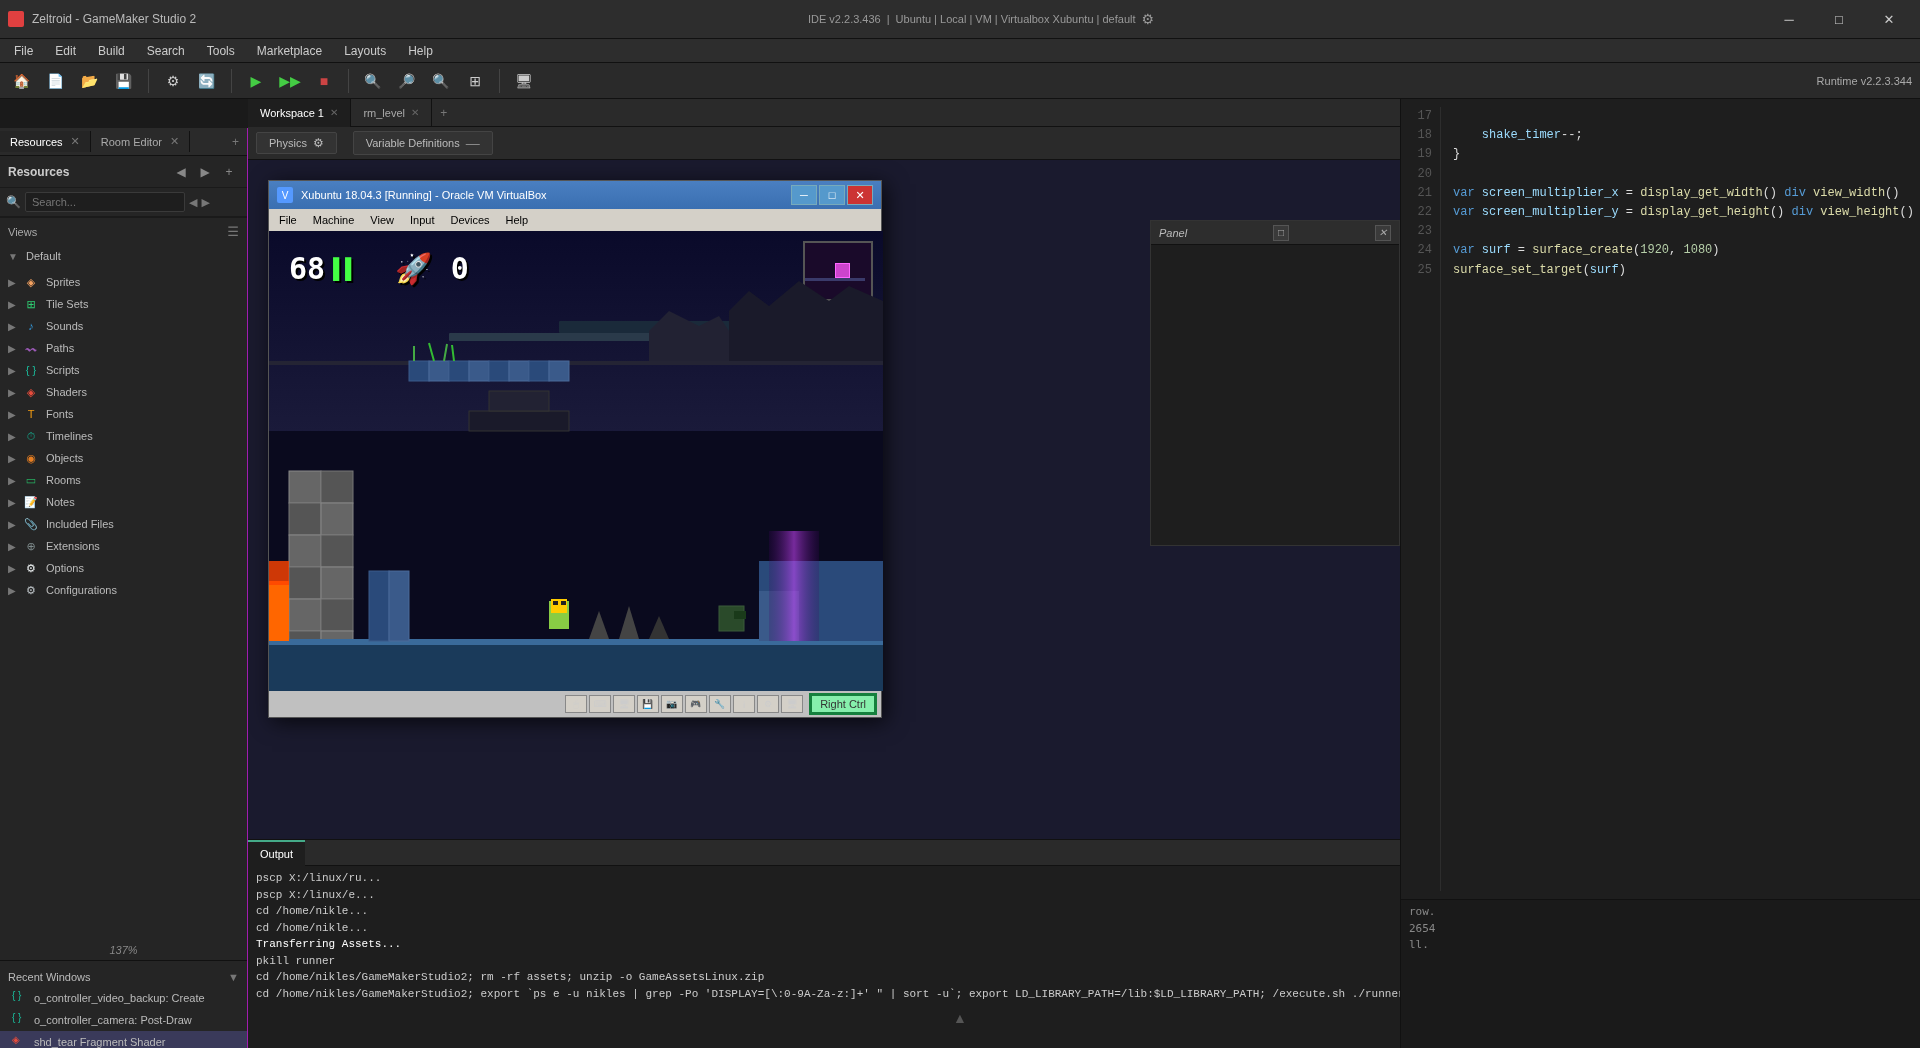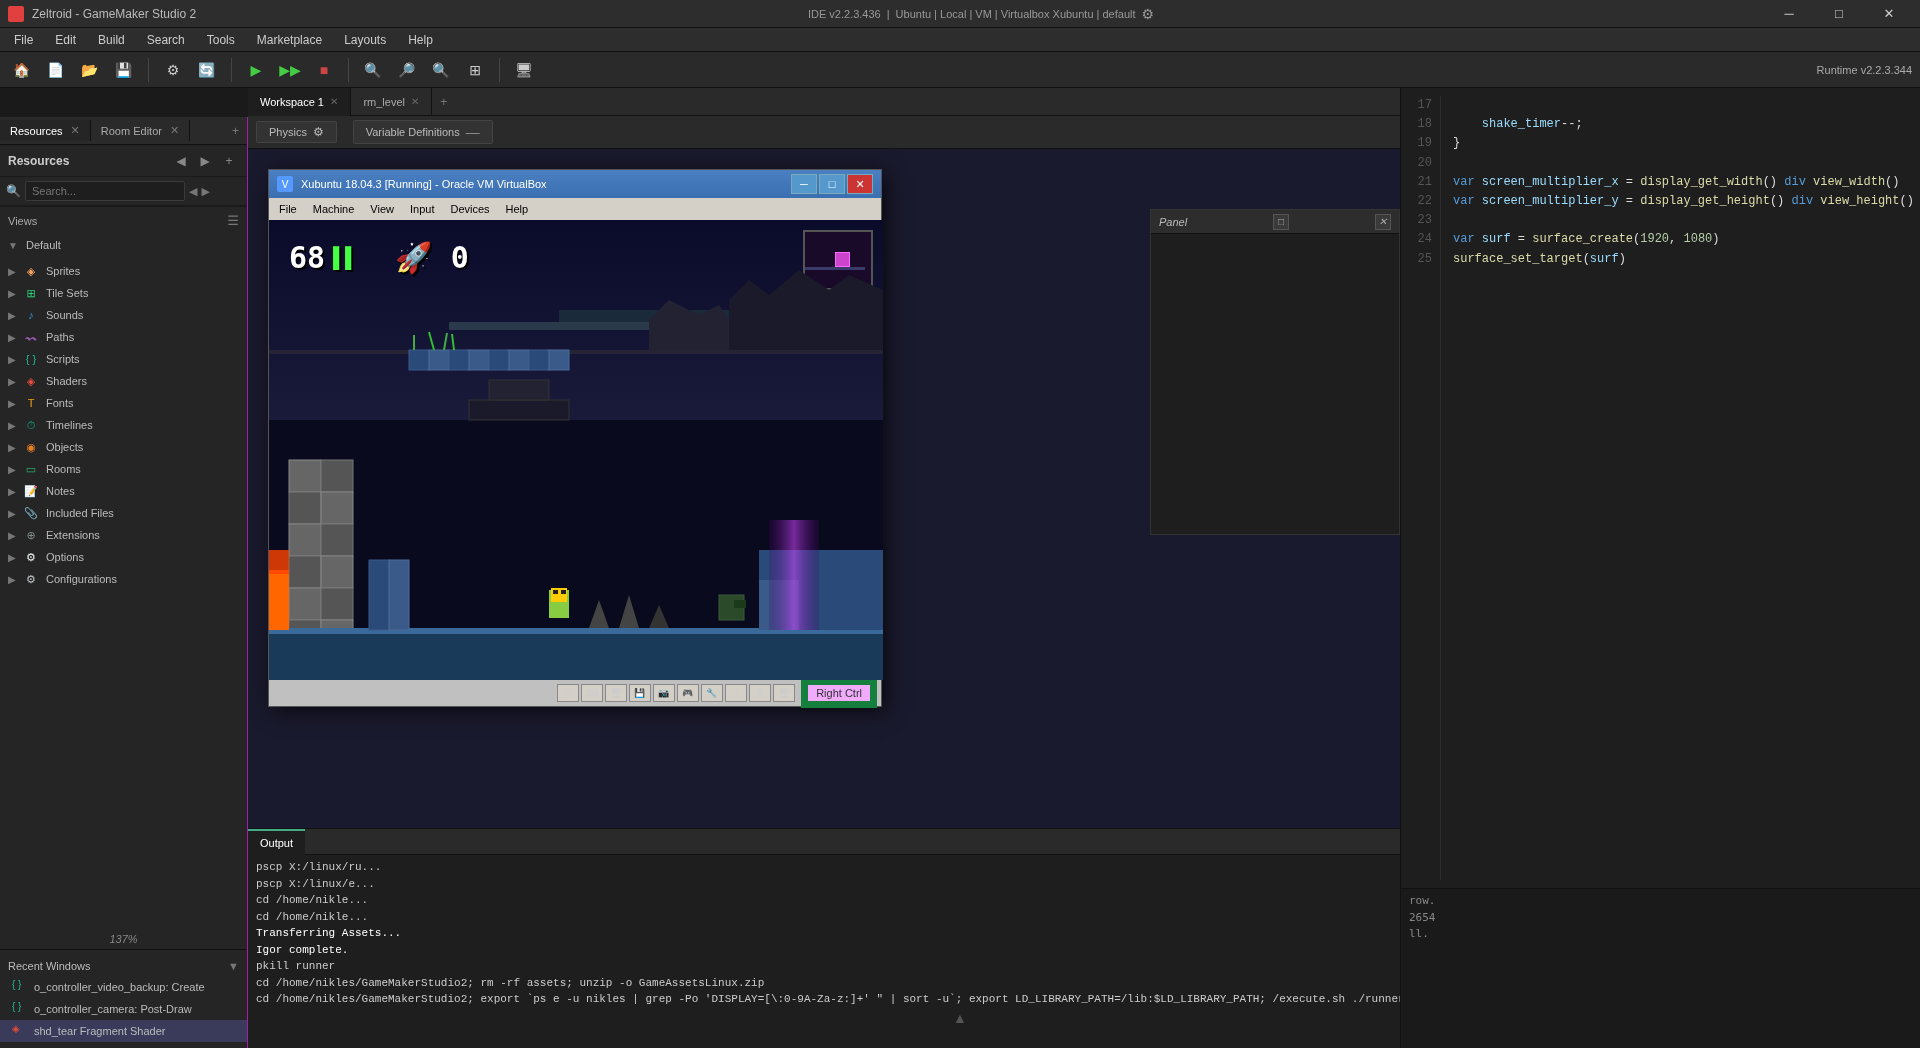--- a/index.html
+++ b/index.html
@@ -9,21 +9,21 @@
       color: #ccc;
       width: 1920px;
       height: 1048px;
       overflow: hidden;
       font-size: 12px;
     }
 
     
     #title-bar {
       background: #2d2d2d;
-      height: 28px;
+      height: 39px;
       display: flex;
       align-items: center;
       padding: 0 8px;
       justify-content: space-between;
       border-bottom: 1px solid #111;
     }
     #title-bar-left {
       display: flex;
       align-items: center;
       gap: 8px;
@@ -502,22 +502,22 @@
       font-size: 9px;
       display: flex;
       align-items: center;
       justify-content: center;
     }
     #right-ctrl-label {
       font-size: 11px;
       color: #333;
       margin-left: 4px;
       padding: 2px 8px;
-      background: #f0abfc;
-      border: 7px solid #15803d;
+      background: #86efac;
+      border: 3px solid #15803d;
     }
 
     
     #output-panel {
       height: 220px;
       background: #1e1e1e;
       border-top: 1px solid #111;
       display: flex;
       flex-direction: column;
     }
@@ -1075,21 +1075,20 @@
       <div id="output-panel">
         <div id="output-tabs">
           <div class="output-tab active">Output</div>
         </div>
         <div id="output-content">
           <div class="output-line">pscp X:/linux/ru...</div>
           <div class="output-line">pscp X:/linux/e...</div>
           <div class="output-line">cd /home/nikle...</div>
           <div class="output-line">cd /home/nikle...</div>
           <div class="output-line highlight">Transferring Assets...</div>
-          <div class="output-line highlight">Igor complete.</div>
           <div class="output-line">pkill runner</div>
           <div class="output-line">cd /home/nikles/GameMakerStudio2; rm -rf assets; unzip -o GameAssetsLinux.zip</div>
           <div class="output-line">cd /home/nikles/GameMakerStudio2; export `ps e -u nikles | grep -Po 'DISPLAY=[\:0-9A-Za-z:]+' " | sort -u`; export LD_LIBRARY_PATH=/lib:$LD_LIBRARY_PATH; /execute.sh ./runner</div>
         </div>
       </div>
 
     </div>
 
   </div>
 

